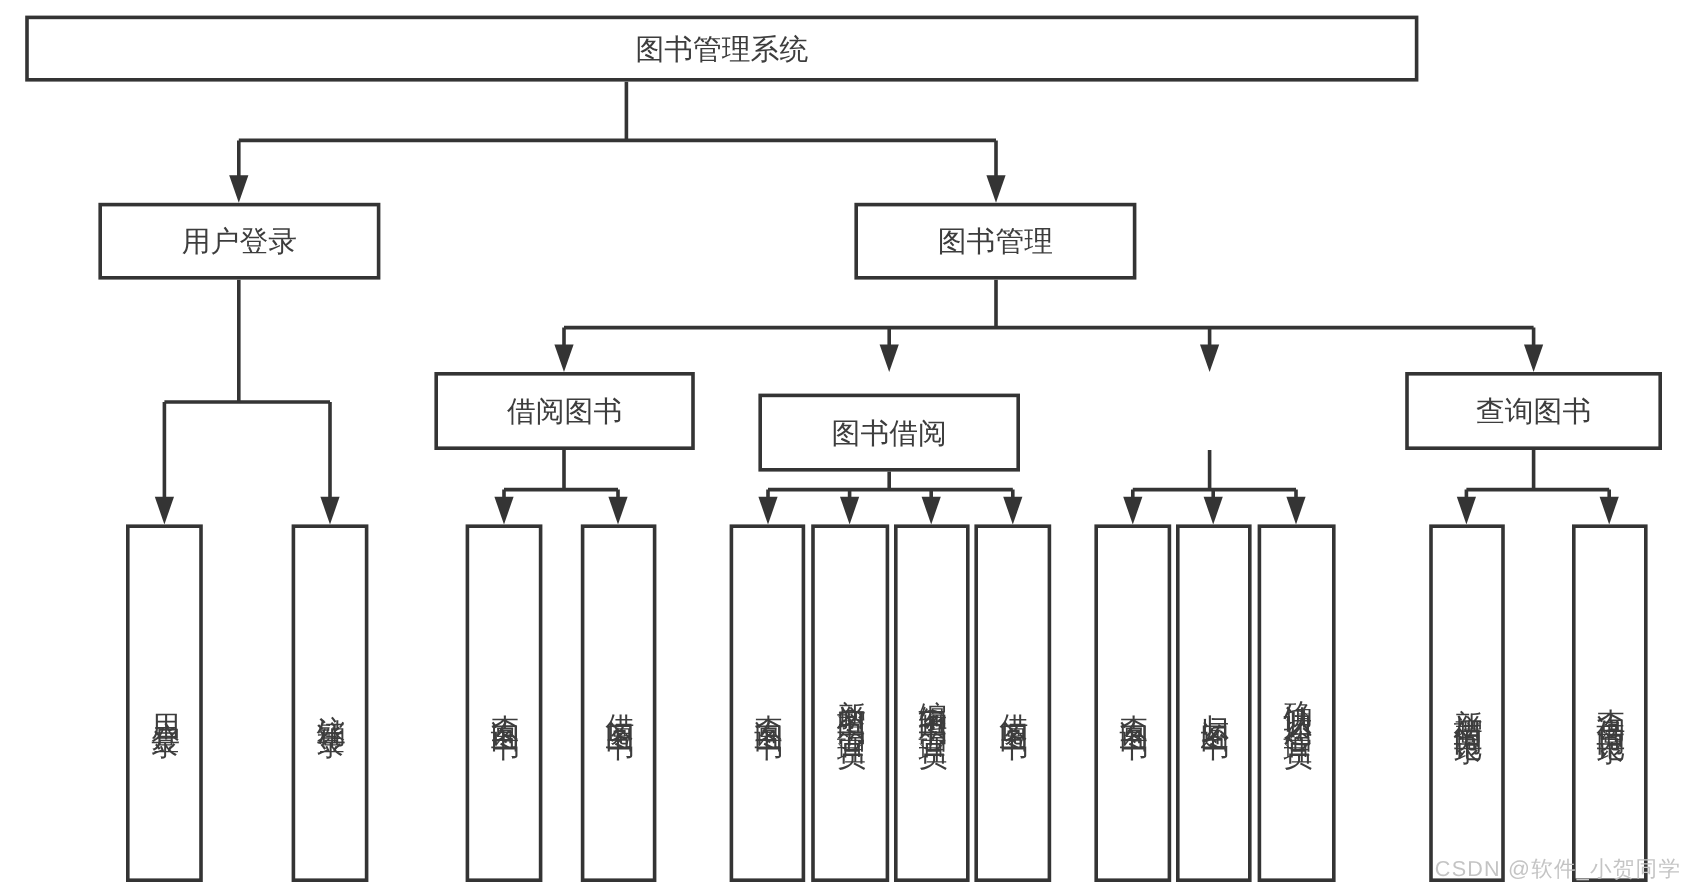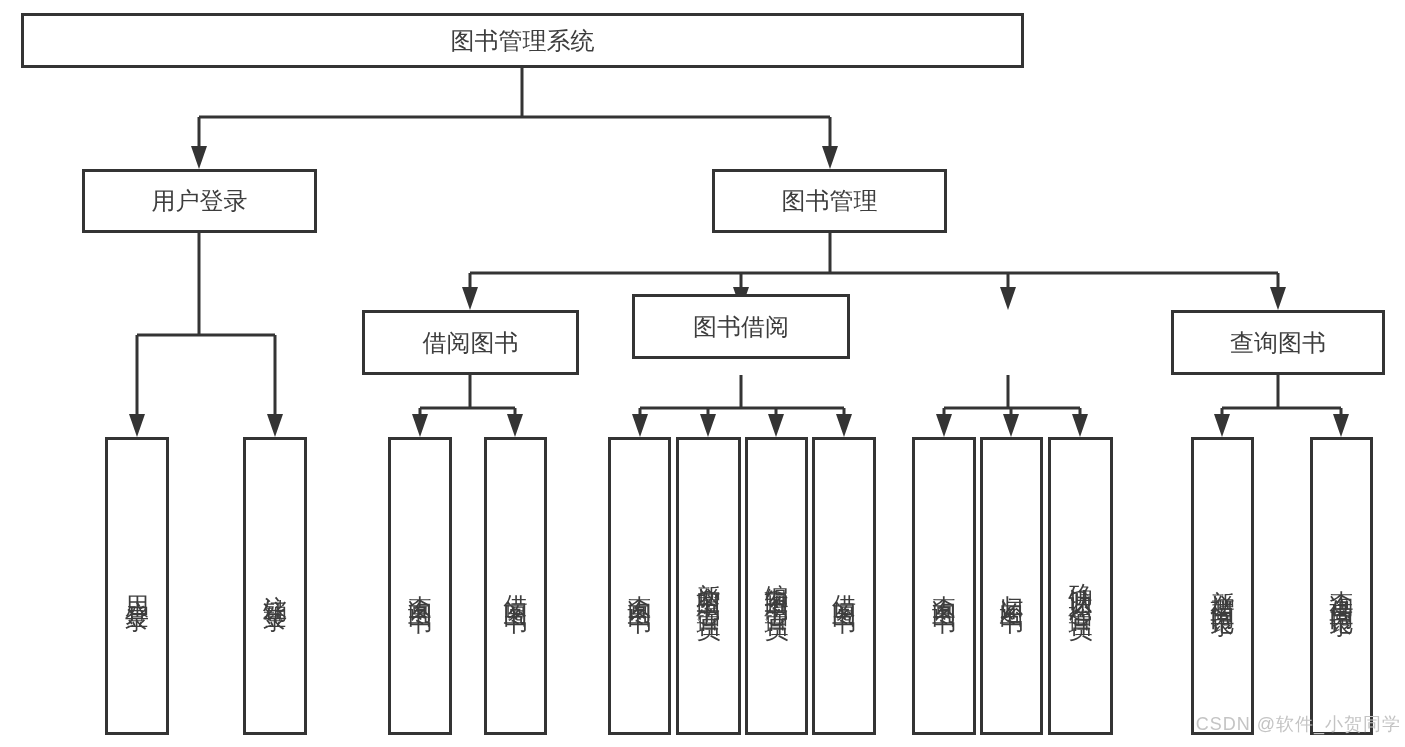--- a/index.html
+++ b/index.html
@@ -99,27 +99,27 @@
     <path d="M944 408 H1080 M944 408 V418 M1011 408 V418 M1080 408 V418"></path>
     <polygon points="936,414 952,414 944,437"></polygon>
     <polygon points="1003,414 1019,414 1011,437"></polygon>
     <polygon points="1072,414 1088,414 1080,437"></polygon>
 
     <path d="M1222 408 H1341 M1222 408 V418 M1341 408 V418"></path>
     <polygon points="1214,414 1230,414 1222,437"></polygon>
     <polygon points="1333,414 1349,414 1341,437"></polygon>
   </svg>
 
-  <div class="node" style="left:21px;top:13px;width:1003px;height:55px;">图书管理系统</div>
+  <div class="node" style="left:21px;top:13px;width:1161px;height:55px;">图书管理系统</div>
 
   <div class="node" style="left:82px;top:169px;width:235px;height:64px;">用户登录</div>
   <div class="node" style="left:712px;top:169px;width:235px;height:64px;">图书管理</div>
 
   <div class="node" style="left:362px;top:310px;width:217px;height:65px;">借阅图书</div>
-  <div class="node" style="left:632px;top:294px;width:218px;height:65px;">图书借阅</div>
+  <div class="node" style="left:632px;top:328px;width:218px;height:65px;">图书借阅</div>
   <div class="node" style="left:1171px;top:310px;width:214px;height:65px;">查询图书</div>
 
   <div class="node vnode" style="left:105px;top:437px;width:64px;height:298px;">用户登录</div>
   <div class="node vnode" style="left:243px;top:437px;width:64px;height:298px;">注销登录</div>
 
   <div class="node vnode" style="left:388px;top:437px;width:64px;height:298px;">查询图书</div>
   <div class="node vnode" style="left:484px;top:437px;width:63px;height:298px;">借阅图书</div>
 
   <div class="node vnode" style="left:608px;top:437px;width:63px;height:298px;">查询图书</div>
   <div class="node vnode" style="left:676px;top:437px;width:65px;height:298px;">新增图书（管理员）</div>

